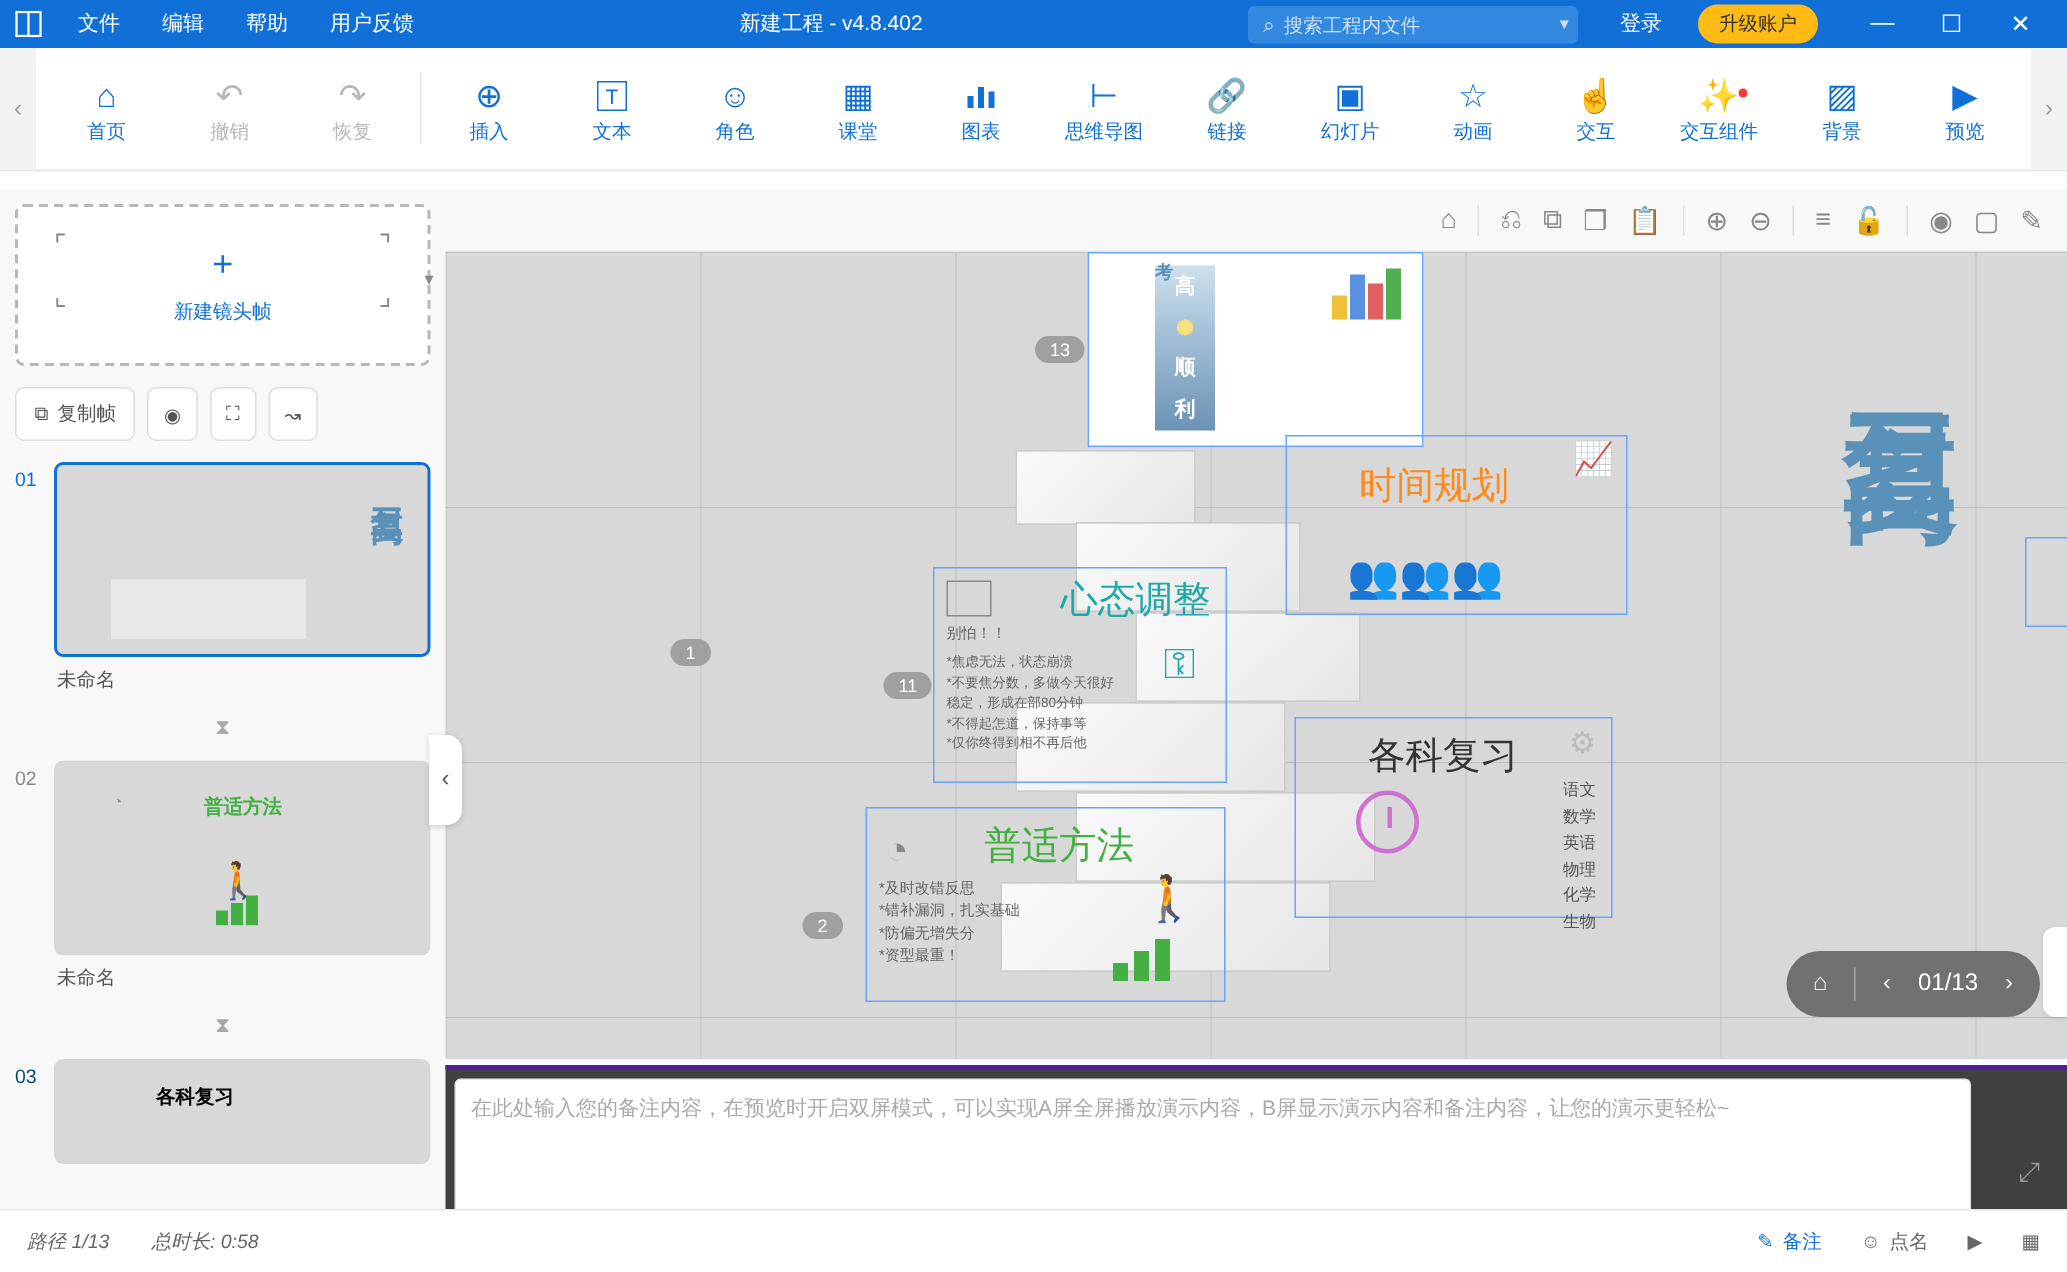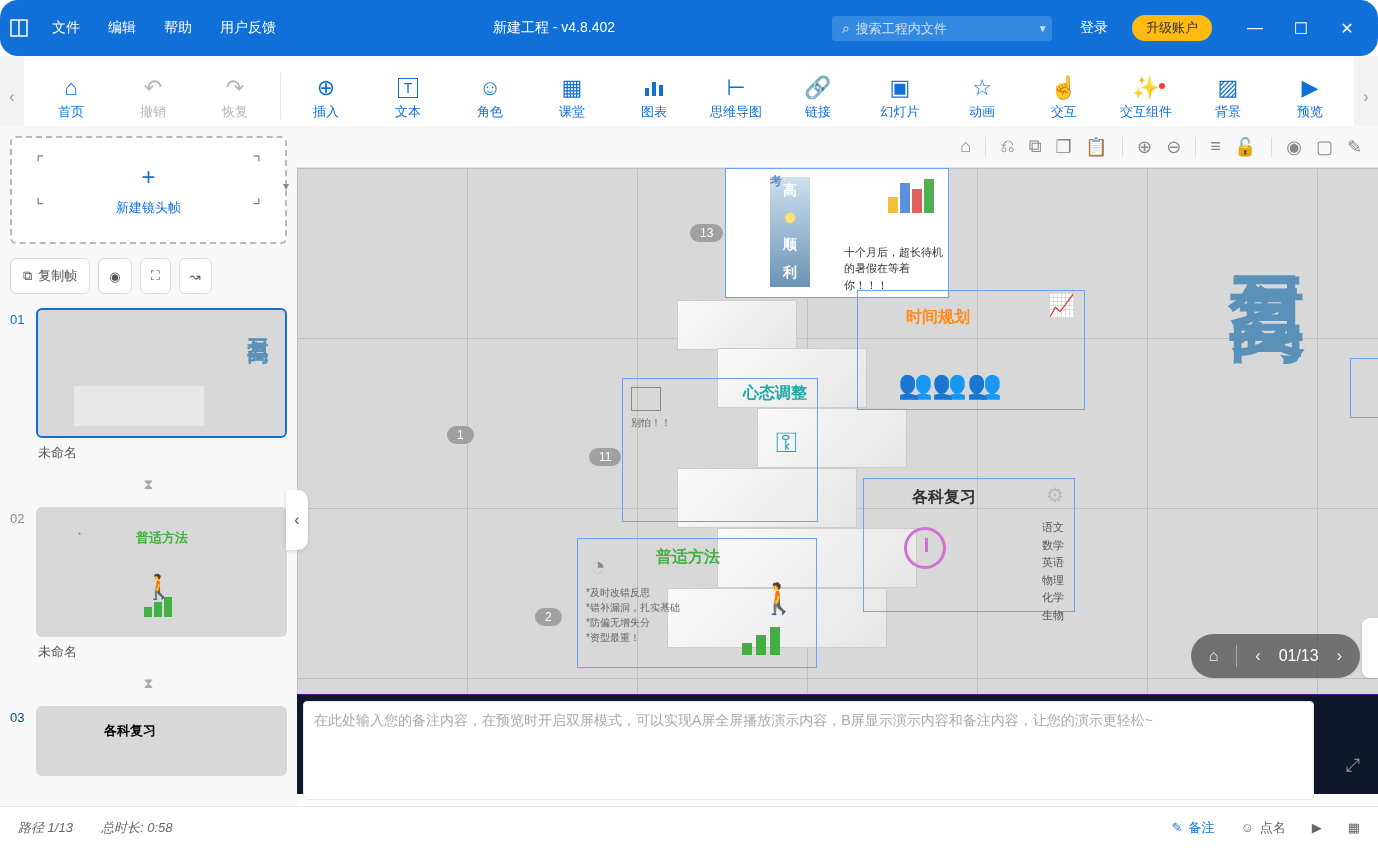--- a/index.html
+++ b/index.html
@@ -1,18 +1,18 @@
 <!DOCTYPE html>
 <html><head>
 <meta charset="utf-8">
 <style>
 * { margin: 0; padding: 0; box-sizing: border-box; font-family: "Microsoft YaHei", sans-serif; }
 body { background: #fff; overflow: hidden; width: 1378px; height: 848px; position: relative; }
 
-.titlebar { background: #1170d8; height: 56px; display: flex; align-items: center; color: #fff; font-size: 14px; padding: 0 8px; border-radius: 18px; }
+.titlebar { background: #1170d8; height: 32px; display: flex; align-items: center; color: #fff; font-size: 14px; padding: 0 8px; }
 .titlebar .app-icon { width: 22px; height: 22px; margin-right: 8px; display: flex; align-items: center; justify-content: center; }
 .titlebar .menu-item { padding: 0 14px; cursor: pointer; }
 .titlebar .spacer { flex: 1; }
 .titlebar .title-center { white-space: nowrap; }
 .titlebar .search { background: #3389e0; border-radius: 4px; padding: 4px 10px; margin: 0 14px; display: flex; align-items: center; width: 220px; }
 .titlebar .search input { background: transparent; border: none; color: #000000; font-size: 13px; flex: 1; outline: none; }
 .titlebar .search input::placeholder { color: #cde0f5; }
 .titlebar .search .tri { color: #cde0f5; font-size: 10px; margin-left: 6px; }
 .titlebar .login { margin-right: 10px; }
 .titlebar .upgrade { background: #ffba14; color: #333; border-radius: 14px; padding: 4px 14px; font-size: 13px; margin-right: 20px; cursor: pointer; }
@@ -54,33 +54,33 @@
 
 .canvas-area { position: absolute; left: 297px; top: 168px; right: 0; bottom: 142px; background: #d8d8d8; overflow: hidden; }
 .canvas-area .grid { position: absolute; inset: 0; background-image: linear-gradient(to right, #c0c0c0 1px, transparent 1px), linear-gradient(to bottom, #c0c0c0 1px, transparent 1px); background-size: 170px 170px; }
 .panel-toggle { position: absolute; left: 286px; top: 490px; width: 22px; height: 60px; background: #fff; border-radius: 0 10px 10px 0; display: flex; align-items: center; justify-content: center; box-shadow: 0 1px 4px rgba(0,0,0,0.15); cursor: pointer; z-index: 10; color: #555; }
 .right-toggle { position: absolute; right: 0; top: 450px; width: 16px; height: 60px; background: #fff; border-radius: 8px 0 0 8px; z-index: 10; box-shadow: 0 1px 3px rgba(0,0,0,0.1); }
 
 .content { position: absolute; inset: 0; }
 .stair-step { position: absolute; background: linear-gradient(135deg,#fafafa,#e6e6e6); border: 1px solid #ccc; }
 .big-title { position: absolute; color: #5a91b8; font-size: 78px; font-weight: bold; writing-mode: vertical-rl; line-height: 1.3; }
 .box-outline { position: absolute; border: 1px solid #67a3ff; }
-.section-title { font-size: 16px; font-weight: bold; }
+.section-title { font-size: 25px; font-weight: normal; }
 .green { color: #44b043; }
 .orange { color: #ff8a17; }
 .teal { color: #1fa8a8; }
 .black { color: #333; }
 .small-text { font-size: 10px; color: #666; line-height: 1.5; }
 .badge { position: absolute; background: #a0a0a0; color: #fff; font-size: 12px; border-radius: 12px; padding: 2px 10px; }
 
 .bottom-controls { position: absolute; right: 18px; bottom: 28px; background: rgba(70,70,70,0.7); border-radius: 22px; height: 44px; display: flex; align-items: center; padding: 0 18px; gap: 18px; color: #fff; }
 .bottom-controls .bc-ic { font-size: 16px; cursor: pointer; opacity: 0.9; }
 .bottom-controls .bc-sep { width: 1px; height: 22px; background: rgba(255,255,255,0.4); }
 
-.notes-split { position: absolute; left: 297px; right: 0; bottom: 54px; height: 100px; background: #0f172a; border-top: 1px solid #4c1d95; }
+.notes-split { position: absolute; left: 297px; right: 0; bottom: 38px; height: 100px; background: #404040; border-top: 3px solid #4c1d95; }
 .notes-split textarea { width: calc(100% - 70px); height: 100%; border: 1px solid #e6e6e6; border-radius: 4px; margin: 6px; padding: 10px; resize: none; font-size: 14px; color: #aaa; outline: none; }
 .notes-split textarea::placeholder { color: #aaa; }
 .notes-split .expand-ic { position: absolute; right: 18px; bottom: 18px; color: #999; font-size: 18px; cursor: pointer; }
 
 .statusbar { position: absolute; left: 0; right: 0; bottom: 0; height: 42px; background: #fff; border-top: 1px solid #e6e6e6; display: flex; align-items: center; padding: 0 18px; font-size: 13px; color: #666; }
 .statusbar .sleft { display: flex; gap: 28px; font-style: italic; }
 .statusbar .sright { margin-left: auto; display: flex; gap: 26px; align-items: center; }
 .statusbar .sitem { display: flex; align-items: center; gap: 6px; cursor: pointer; }
 .statusbar .sitem.active { color: #1170d8; }
 
@@ -313,21 +313,20 @@
           <span style="color:#ffe176">✺</span>
           <span>顺</span>
           <span>利</span>
       </div>
       <div style="position:absolute;right:4px;top:6px"><svg width="56" height="40">
             <rect x="0" y="22" width="10" height="16" fill="#f0c23a"></rect>
             <rect x="12" y="8" width="10" height="30" fill="#5a91e0"></rect>
             <rect x="24" y="14" width="10" height="24" fill="#e06060"></rect>
             <rect x="36" y="4" width="10" height="34" fill="#50b050"></rect>
           </svg></div>
-      <div class="small-text" style="position:absolute;right:4px;bottom:4px;width:100px;font-size:11px;color:#333">十个月后，超长待机的暑假在等着你！！！</div>
       <div style="position:absolute;left:44px;top:4px;color:#5a91b8;font-size:12px;font-weight:bold">考</div>
     </div>
 
     <div class="stair-step" style="left:380px;top:132px;width:120px;height:50px"></div>
     <div class="stair-step" style="left:420px;top:180px;width:150px;height:60px"></div>
     <div class="stair-step" style="left:460px;top:240px;width:150px;height:60px"></div>
     <div class="stair-step" style="left:380px;top:300px;width:180px;height:60px"></div>
     <div class="stair-step" style="left:420px;top:360px;width:200px;height:60px"></div>
     <div class="stair-step" style="left:370px;top:420px;width:220px;height:60px"></div>
 
@@ -348,20 +347,27 @@
           </svg></div>
     </div>
 
     <div class="box-outline" style="left:325px;top:210px;width:196px;height:144px">
       <div class="section-title teal" style="position:absolute;right:10px;top:4px">心态调整</div>
       <div class="small-text" style="position:absolute;left:8px;top:8px">
         <div style="width:30px;height:24px;border:1px solid #888;margin-bottom:4px"></div>
         <div>别怕！！</div>
       </div>
       <div style="position:absolute;right:20px;top:48px;color:#1fa8a8;font-size:28px">⚿</div>
+      <div class="small-text" style="position:absolute;left:8px;top:56px;width:130px;font-size:9px">
+        <div>*焦虑无法，状态崩溃</div>
+          <div>*不要焦分数，多做今天很好</div>
+          <div>稳定，形成在部80分钟</div>
+          <div>*不得起怎道，保持事等</div>
+          <div>*仅你终得到相不再后他</div>
+      </div>
     </div>
 
     <div class="box-outline" style="left:560px;top:122px;width:228px;height:120px">
       <div class="section-title orange" style="position:absolute;left:48px;top:16px">时间规划</div>
       <div style="position:absolute;right:8px;top:2px;color:#999;font-size:22px">📈</div>
       <div style="position:absolute;left:40px;bottom:8px;color:#555;font-size:28px">👥👥👥</div>
     </div>
 
     <div class="box-outline" style="left:566px;top:310px;width:212px;height:134px">
       <div class="section-title black" style="position:absolute;left:48px;top:8px">各科复习</div>

